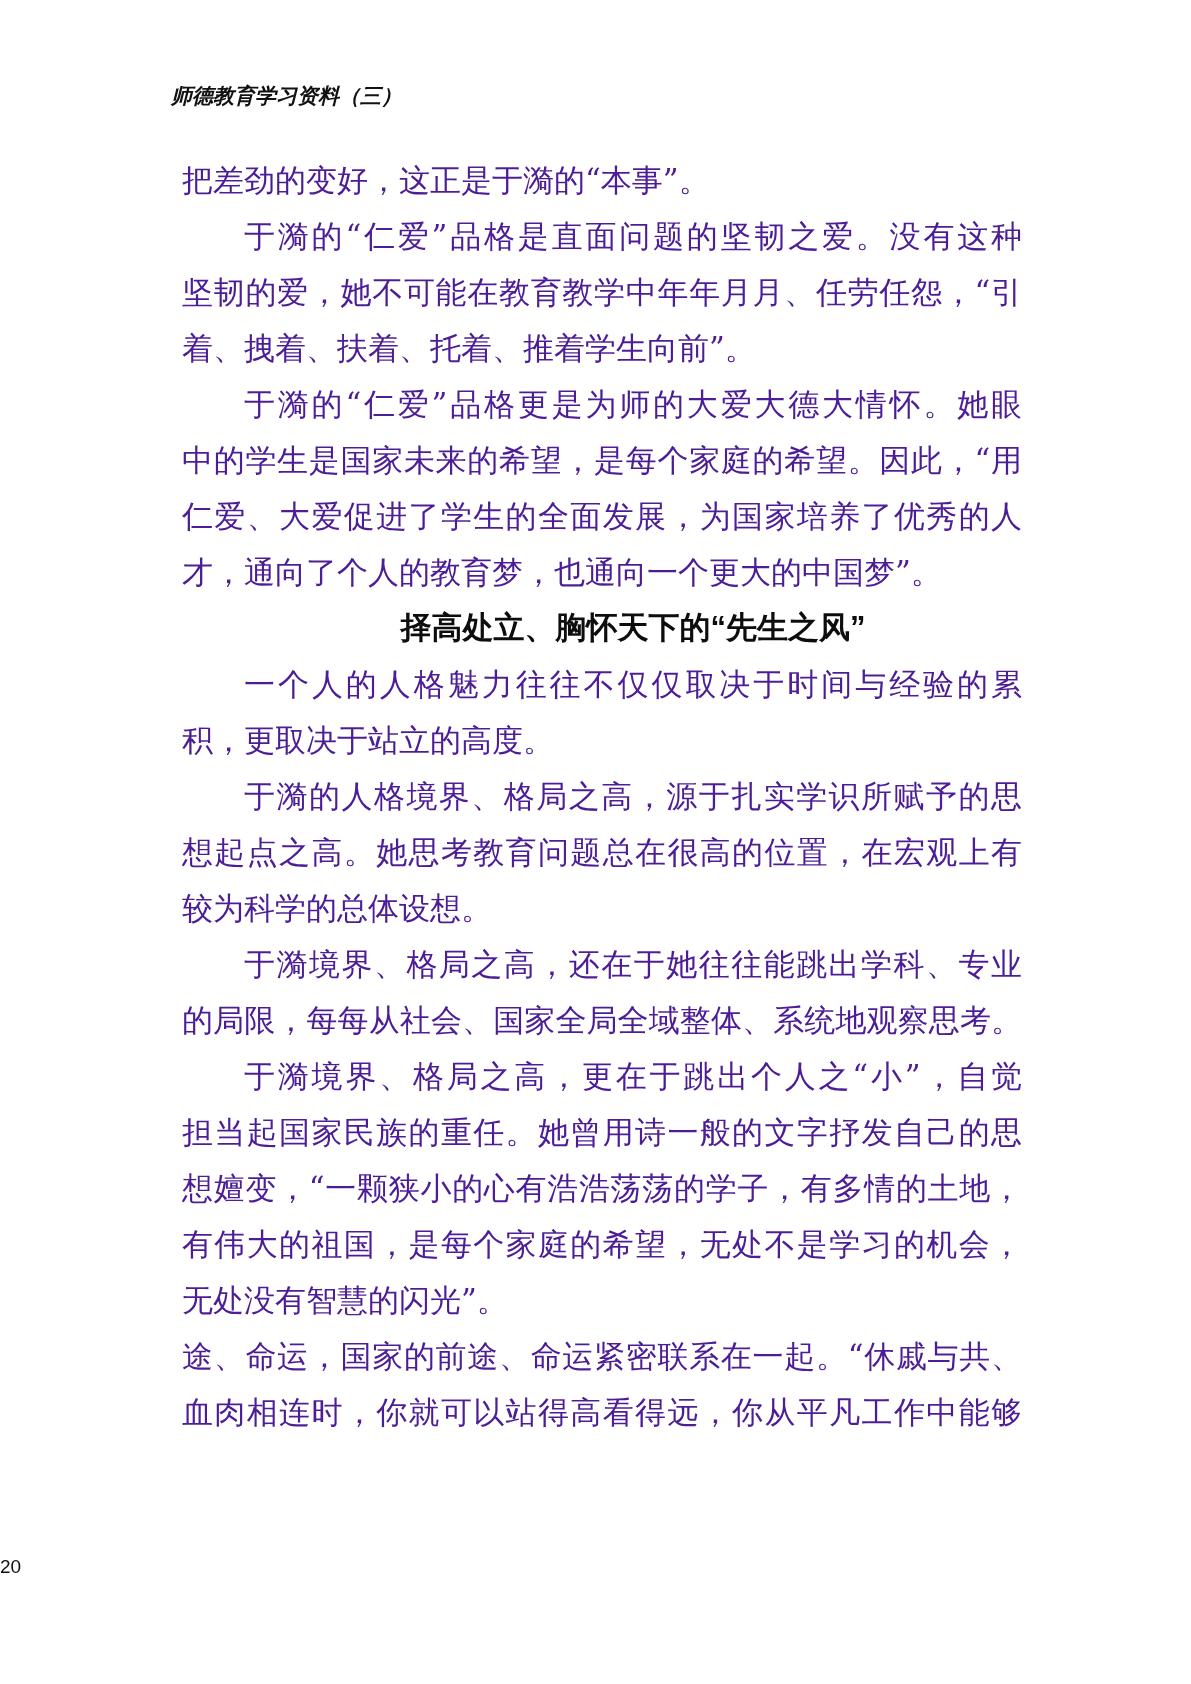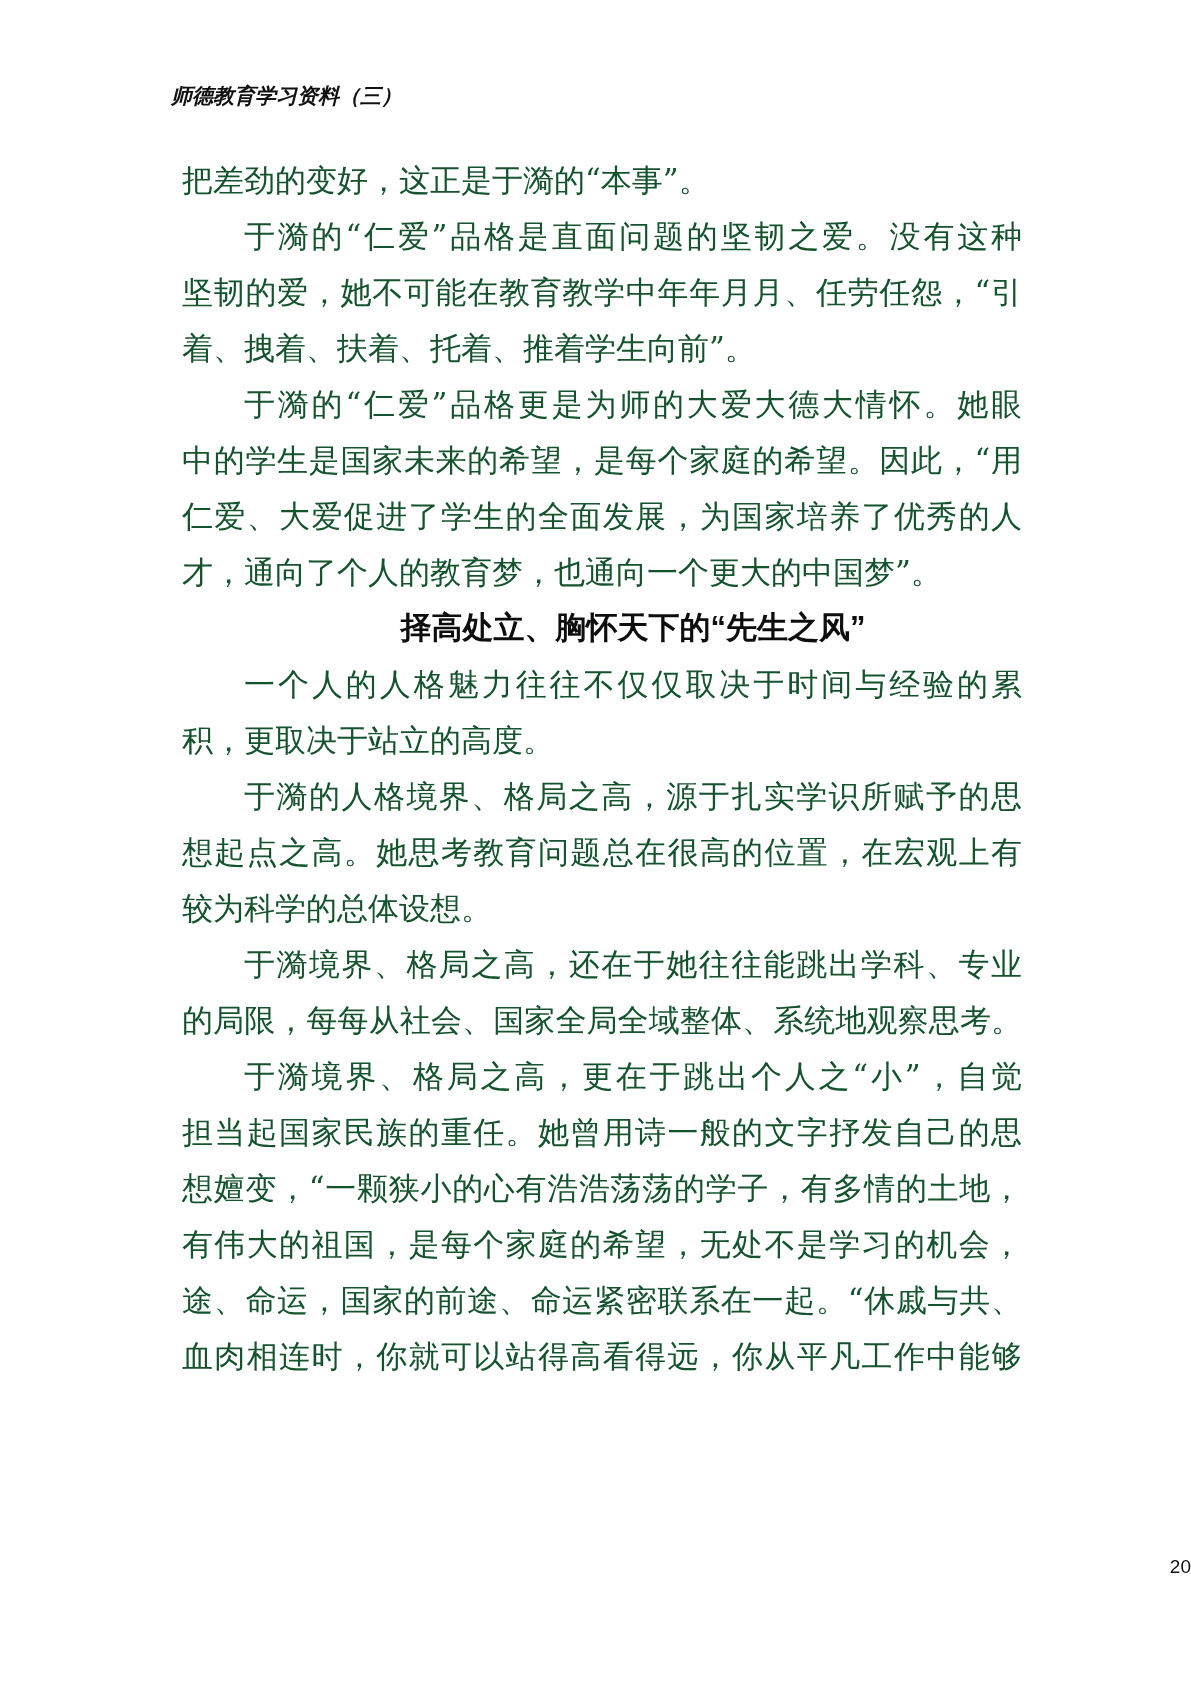--- a/index.html
+++ b/index.html
@@ -27,21 +27,21 @@
     position: absolute;
     left: 182px;
     top: 152px;
     width: 840px;
   }
   .line {
     height: 56px;
     line-height: 56px;
     font-family: "DejaVu Serif", "Liberation Serif", serif;
     font-size: 31px;
-    color: #14532d;
+    color: #4c1d95;
     white-space: nowrap;
     overflow: visible;
   }
   .line.fill {
     white-space: normal;
     text-align: justify;
     text-align-last: justify;
     text-justify: inter-character;
   }
   .line.indent { text-indent: 62px; }
@@ -49,21 +49,21 @@
     font-family: "Liberation Sans", "DejaVu Sans", sans-serif;
     font-weight: bold;
     color: #0d0d0d;
     text-align: center;
   }
   .page-number {
     position: absolute;
     left: 0;
     top: 1556px;
     width: 100%;
-    text-align: right;
+    text-align: left;
     font-family: "Liberation Sans", "DejaVu Sans", sans-serif;
     font-size: 19px;
     color: #111111;
   }
 </style>
 </head>
 <body>
 
 <div class="page">
   <div class="doc-header">师德教育学习资料（三）</div>
@@ -82,18 +82,19 @@
       <div class="line">积，更取决于站立的高度。</div>
       <div class="line fill indent">于漪的人格境界、格局之高，源于扎实学识所赋予的思</div>
       <div class="line fill">想起点之高。她思考教育问题总在很高的位置，在宏观上有</div>
       <div class="line">较为科学的总体设想。</div>
       <div class="line fill indent">于漪境界、格局之高，还在于她往往能跳出学科、专业</div>
       <div class="line fill">的局限，每每从社会、国家全局全域整体、系统地观察思考。</div>
       <div class="line fill indent">于漪境界、格局之高，更在于跳出个人之“小”，自觉</div>
       <div class="line fill">担当起国家民族的重任。她曾用诗一般的文字抒发自己的思</div>
       <div class="line fill">想嬗变，“一颗狭小的心有浩浩荡荡的学子，有多情的土地，</div>
       <div class="line fill">有伟大的祖国，是每个家庭的希望，无处不是学习的机会，</div>
+      <div class="line">无处没有智慧的闪光”。</div>
       <div class="line fill">途、命运，国家的前途、命运紧密联系在一起。“休戚与共、</div>
       <div class="line fill">血肉相连时，你就可以站得高看得远，你从平凡工作中能够</div>
     </div>
 
   <div class="page-number">20</div>
 </div>
 
 </body></html>

